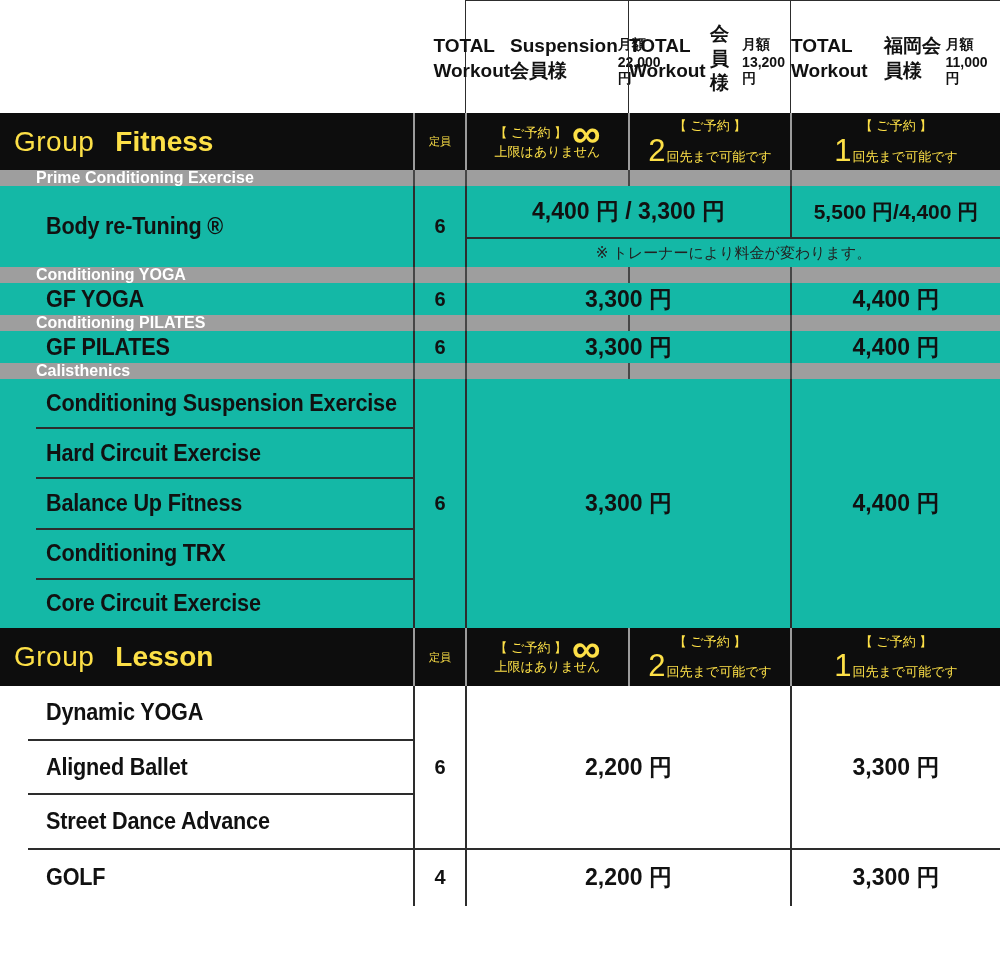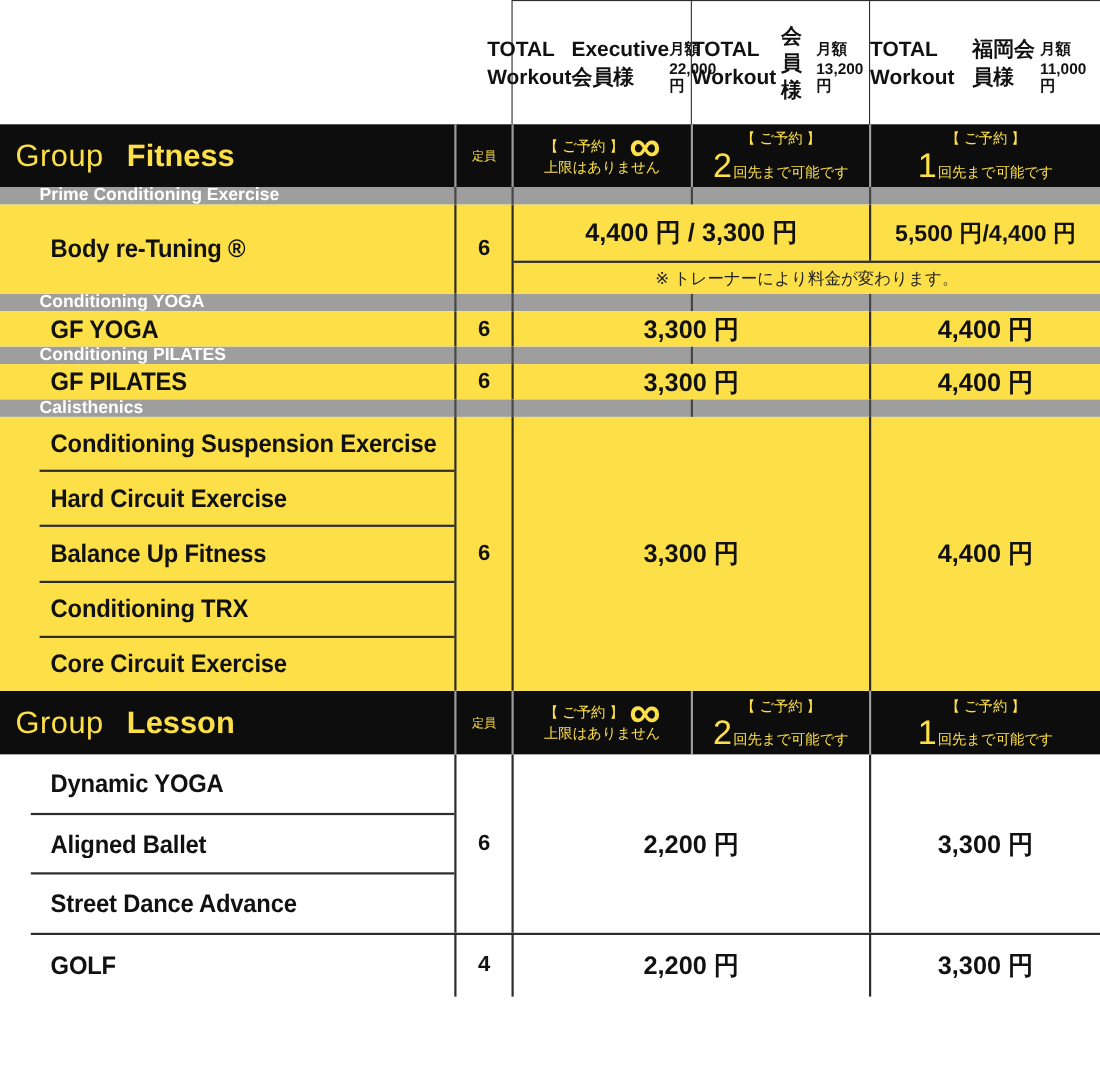--- a/index.html
+++ b/index.html
@@ -32,21 +32,21 @@
   .resv-bottom { font-size:13px; display:flex; align-items:baseline; }
   .big-num { font-size:31px; font-weight:400; line-height:1; margin-right:1px; }
 
   
   .band-gray { display:flex; height:16px; background:#9e9e9e; color:#fff; }
   .bg-name { width:413px; display:flex; align-items:center; padding-left:36px; font-weight:700; font-size:16px; }
   .bg-c { border-left:2px solid #474747; }
   .bg-1 { width:52px; } .bg-2 { width:163px; } .bg-3 { width:162px; } .bg-4 { width:210px; }
 
   
-  .beige { background:#fde047; }
+  .beige { background:#14b8a6; }
   .white-bg { background:#ffffff; }
   .block { display:flex; position:relative; }
   .c-name { width:413px; display:flex; align-items:center; padding-left:46px; }
   .item-label { font-weight:700; font-size:23px; white-space:nowrap; transform:scaleX(.94); transform-origin:left center; letter-spacing:-.2px; }
   .c-cap { width:52px; display:flex; align-items:center; justify-content:center; font-weight:700; font-size:20px; border-left:2px solid #2d2d2d; }
   .c-std { width:325px; display:flex; align-items:center; justify-content:center; font-weight:700; font-size:23px; border-left:2px solid #2d2d2d; }
   .c-fuk { width:210px; display:flex; align-items:center; justify-content:center; font-weight:700; font-size:23px; border-left:2px solid #2d2d2d; }
   .price-sm { font-size:21px; }
 
   .h-prime { height:81px; }
@@ -69,21 +69,21 @@
 </style>
 </head>
 <body>
 
 <div class="page">
 
   <div class="header">
     <div class="member-cols">
       <div class="member-col mc-1">
         <span class="brand">TOTAL Workout</span>
-        <span class="mtype">Executive 会員様</span>
+        <span class="mtype">Suspension 会員様</span>
         <span class="fee">月額22,000円</span>
       </div>
       <div class="member-col mc-2">
         <span class="brand">TOTAL Workout</span>
         <span class="mtype">会員様</span>
         <span class="fee">月額13,200円</span>
       </div>
       <div class="member-col mc-3">
         <span class="brand">TOTAL Workout</span>
         <span class="mtype">福岡会員様</span>

